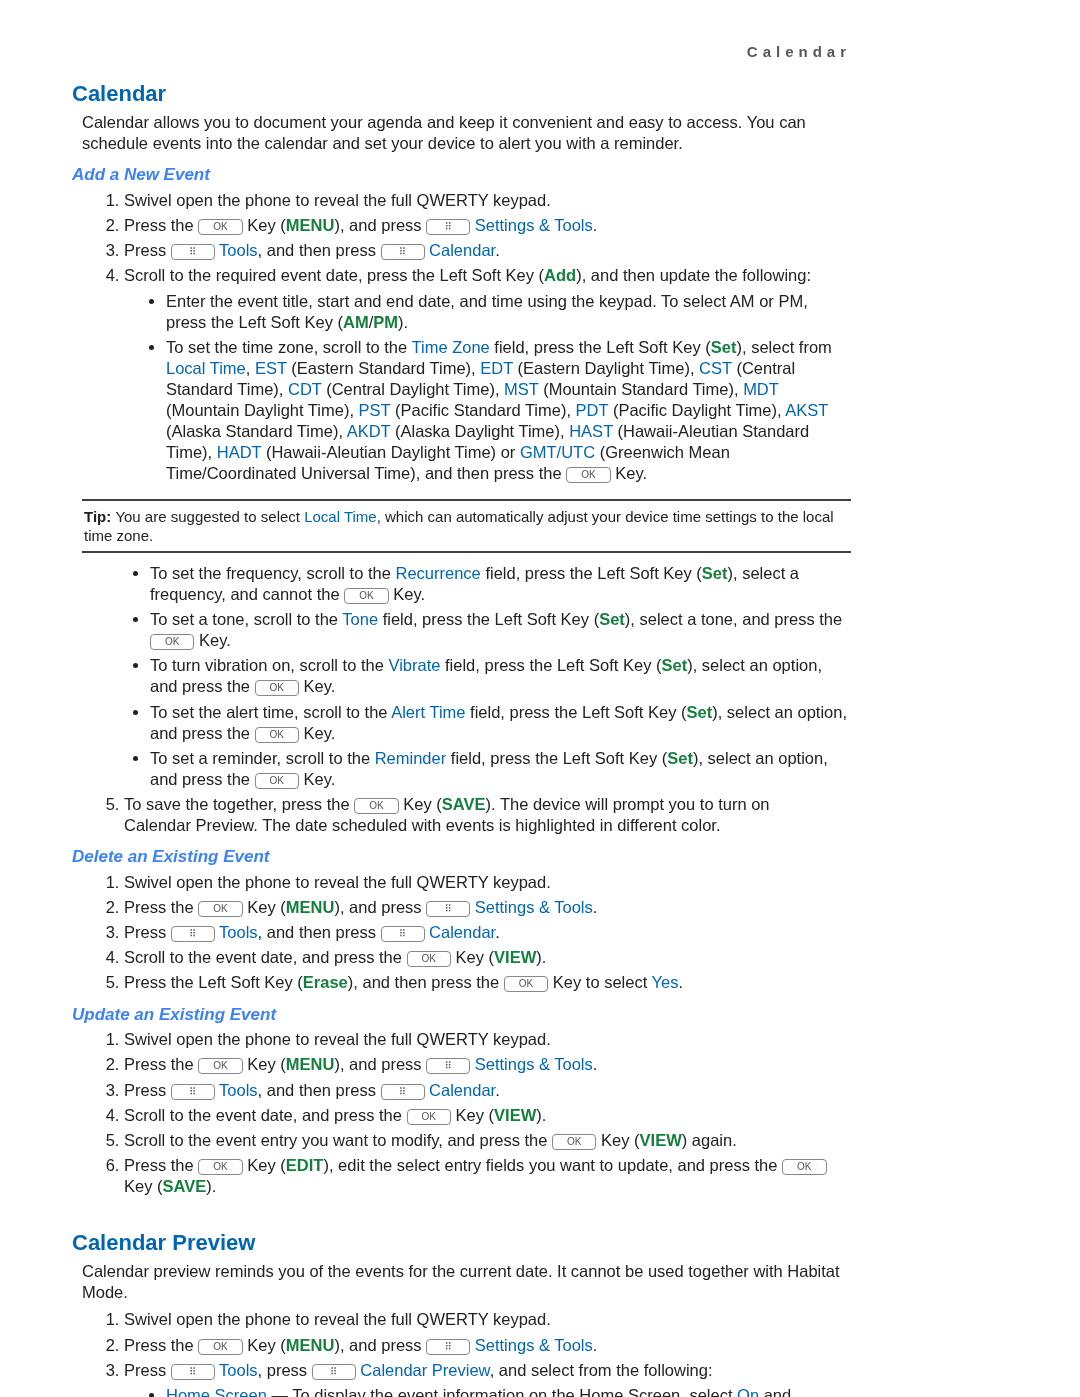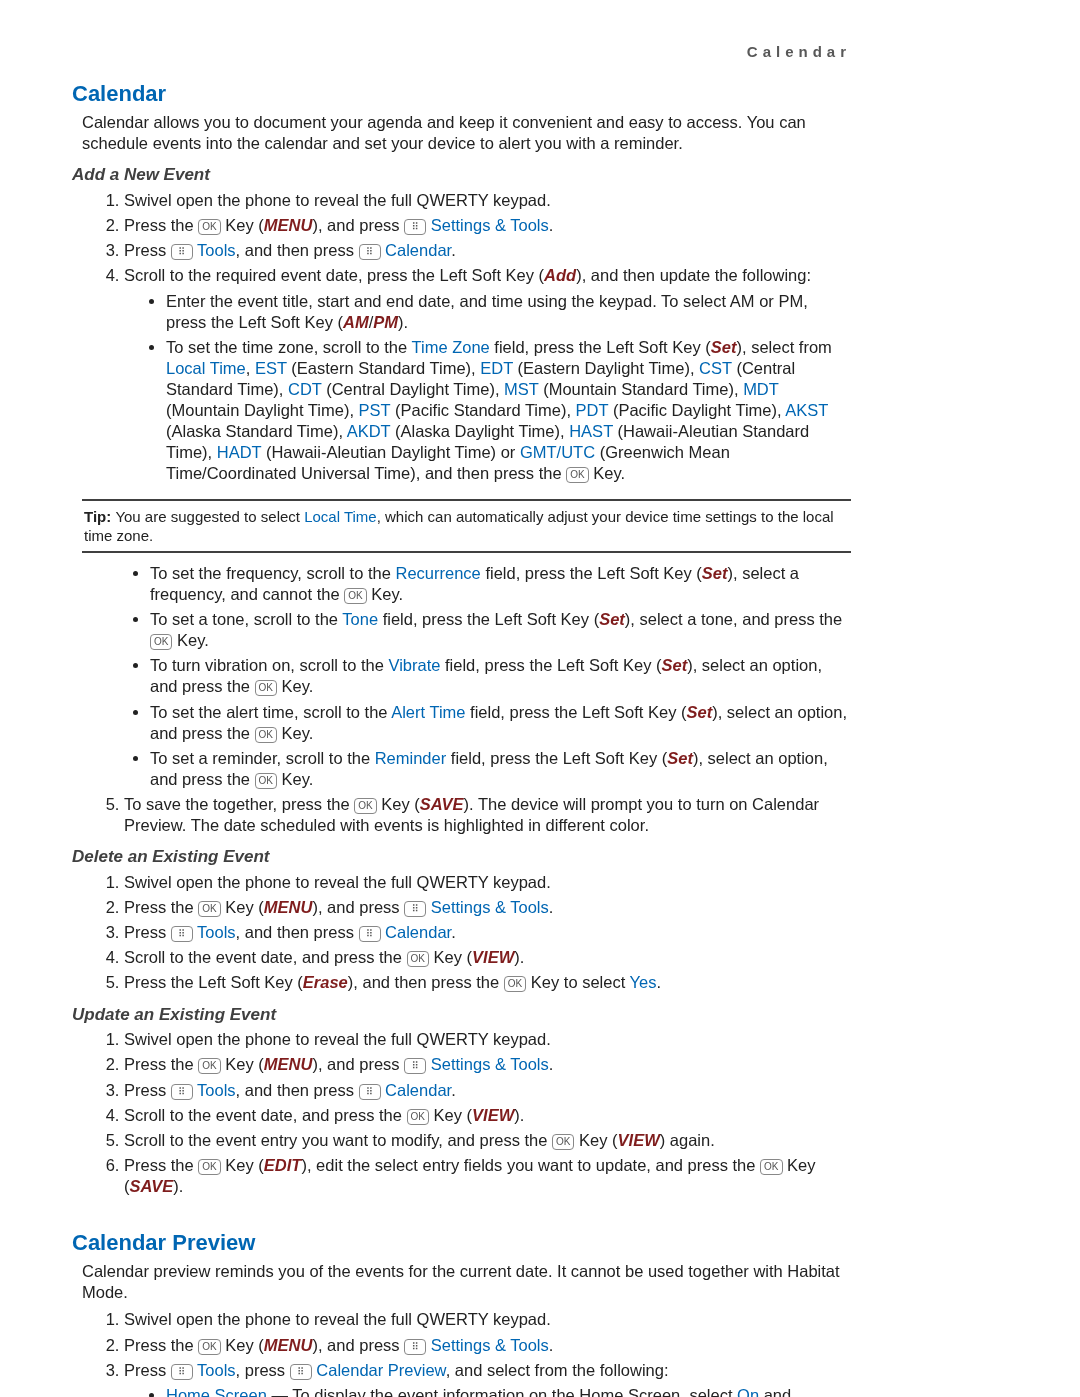--- a/index.html
+++ b/index.html
@@ -23,38 +23,38 @@
     color:#585858;
   }
   h2.section{
     color:#0066b3;
     font-weight:600;
     font-size:22px;
     margin:32px 0 2px 0;
   }
   p.intro{margin:4px 0 6px 10px;}
   .sub{
-    color:#404040;
+    color:#3b82f6;
     font-style:italic;
     font-weight:600;
     font-size:17px;
     margin:10px 0 2px 0;
   }
   ol{margin:0 0 0 10px;padding-left:26px;}
   ol>li{margin:4px 16px;}
   ul.bul{list-style-type:disc;margin:4px 0 4px 26px;padding-left:16px;}
   ul.bul>li{margin:4px 0;}
-  .kw-blue{color:#7f1d1d;font-weight:700;font-style:italic;}
+  .kw-blue{color:#15803d;font-weight:700;}
   .kw-ital{color:#0066b3;}
   .key{
     display:inline-block;
     border:1px solid #888;
     border-radius:4px;
     font-size:10px;
-    padding:0 3px;
+    padding:0 14px;
     line-height:14px;
     vertical-align:1px;
     color:#555;
     background:#fff;
     font-family:Arial,sans-serif;
     min-width:14px;
     text-align:center;
   }
   .tip-block{
     border-top:2px solid #404040;

